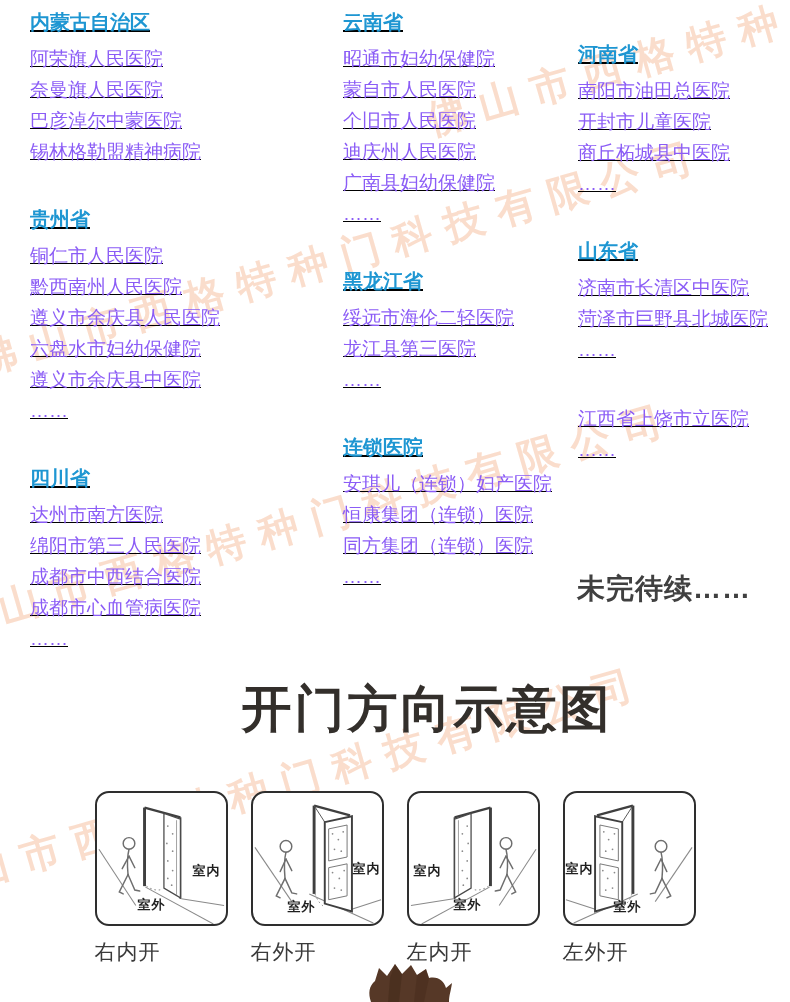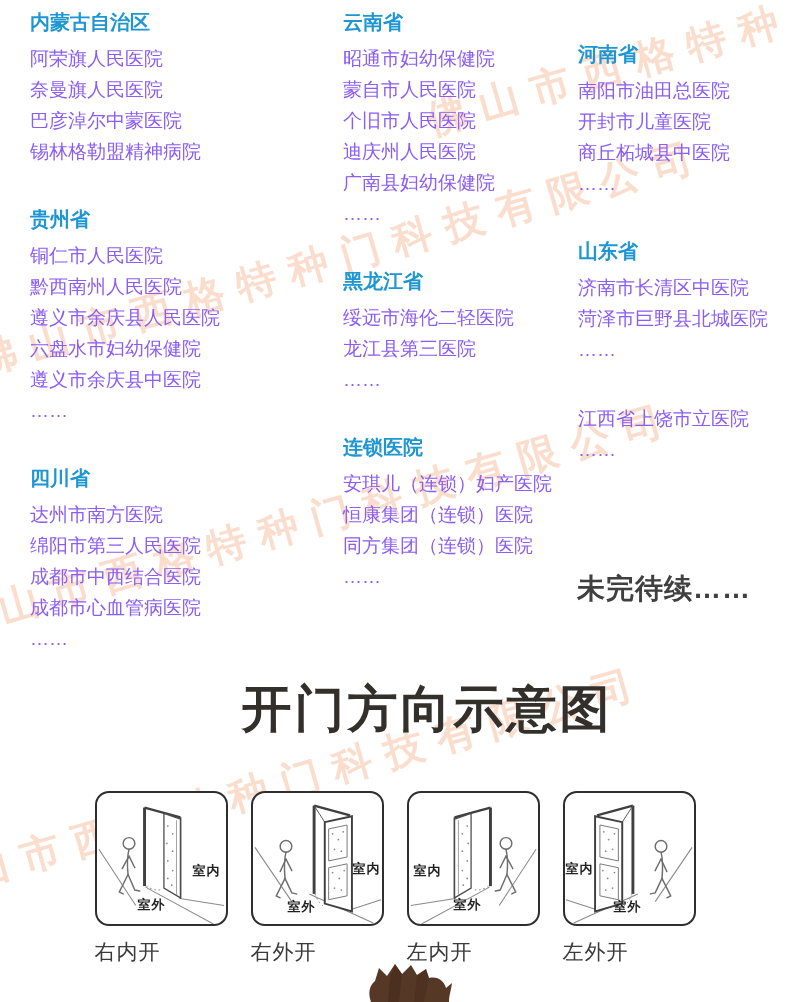--- a/index.html
+++ b/index.html
@@ -12,21 +12,21 @@
     position:absolute;z-index:1;white-space:nowrap;pointer-events:none;
     font-size:40px;font-weight:bold;letter-spacing:14px;
     color:rgba(242,166,120,0.38);
     transform:rotate(-16deg);transform-origin:left top;
   }
   .wm0{left:420px;top:95px;}
   .wm1{left:-30px;top:335px;}
   .wm2{left:-60px;top:598px;}
   .wm3{left:-90px;top:862px;}
   
-  .col{position:absolute;z-index:2;width:270px;}
+  .col{position:absolute;z-index:2;width:270px;text-decoration:underline;}
   .col1{left:30px;top:8px;}
   .col2{left:315px;top:8px;margin-left:28px;}
   .col3{left:578px;top:40px;width:212px;}
   .section{margin-bottom:38px;}
   .prov{color:#1e96d2;font-weight:bold;font-size:20px;line-height:28px;margin-bottom:7px;}
   .hosp{color:#8b5cf6;font-size:19px;line-height:31px;}
   
   .tbc{
     position:absolute;z-index:2;left:577px;top:570px;
     font-size:28px;font-weight:bold;color:#404040;letter-spacing:1px;

